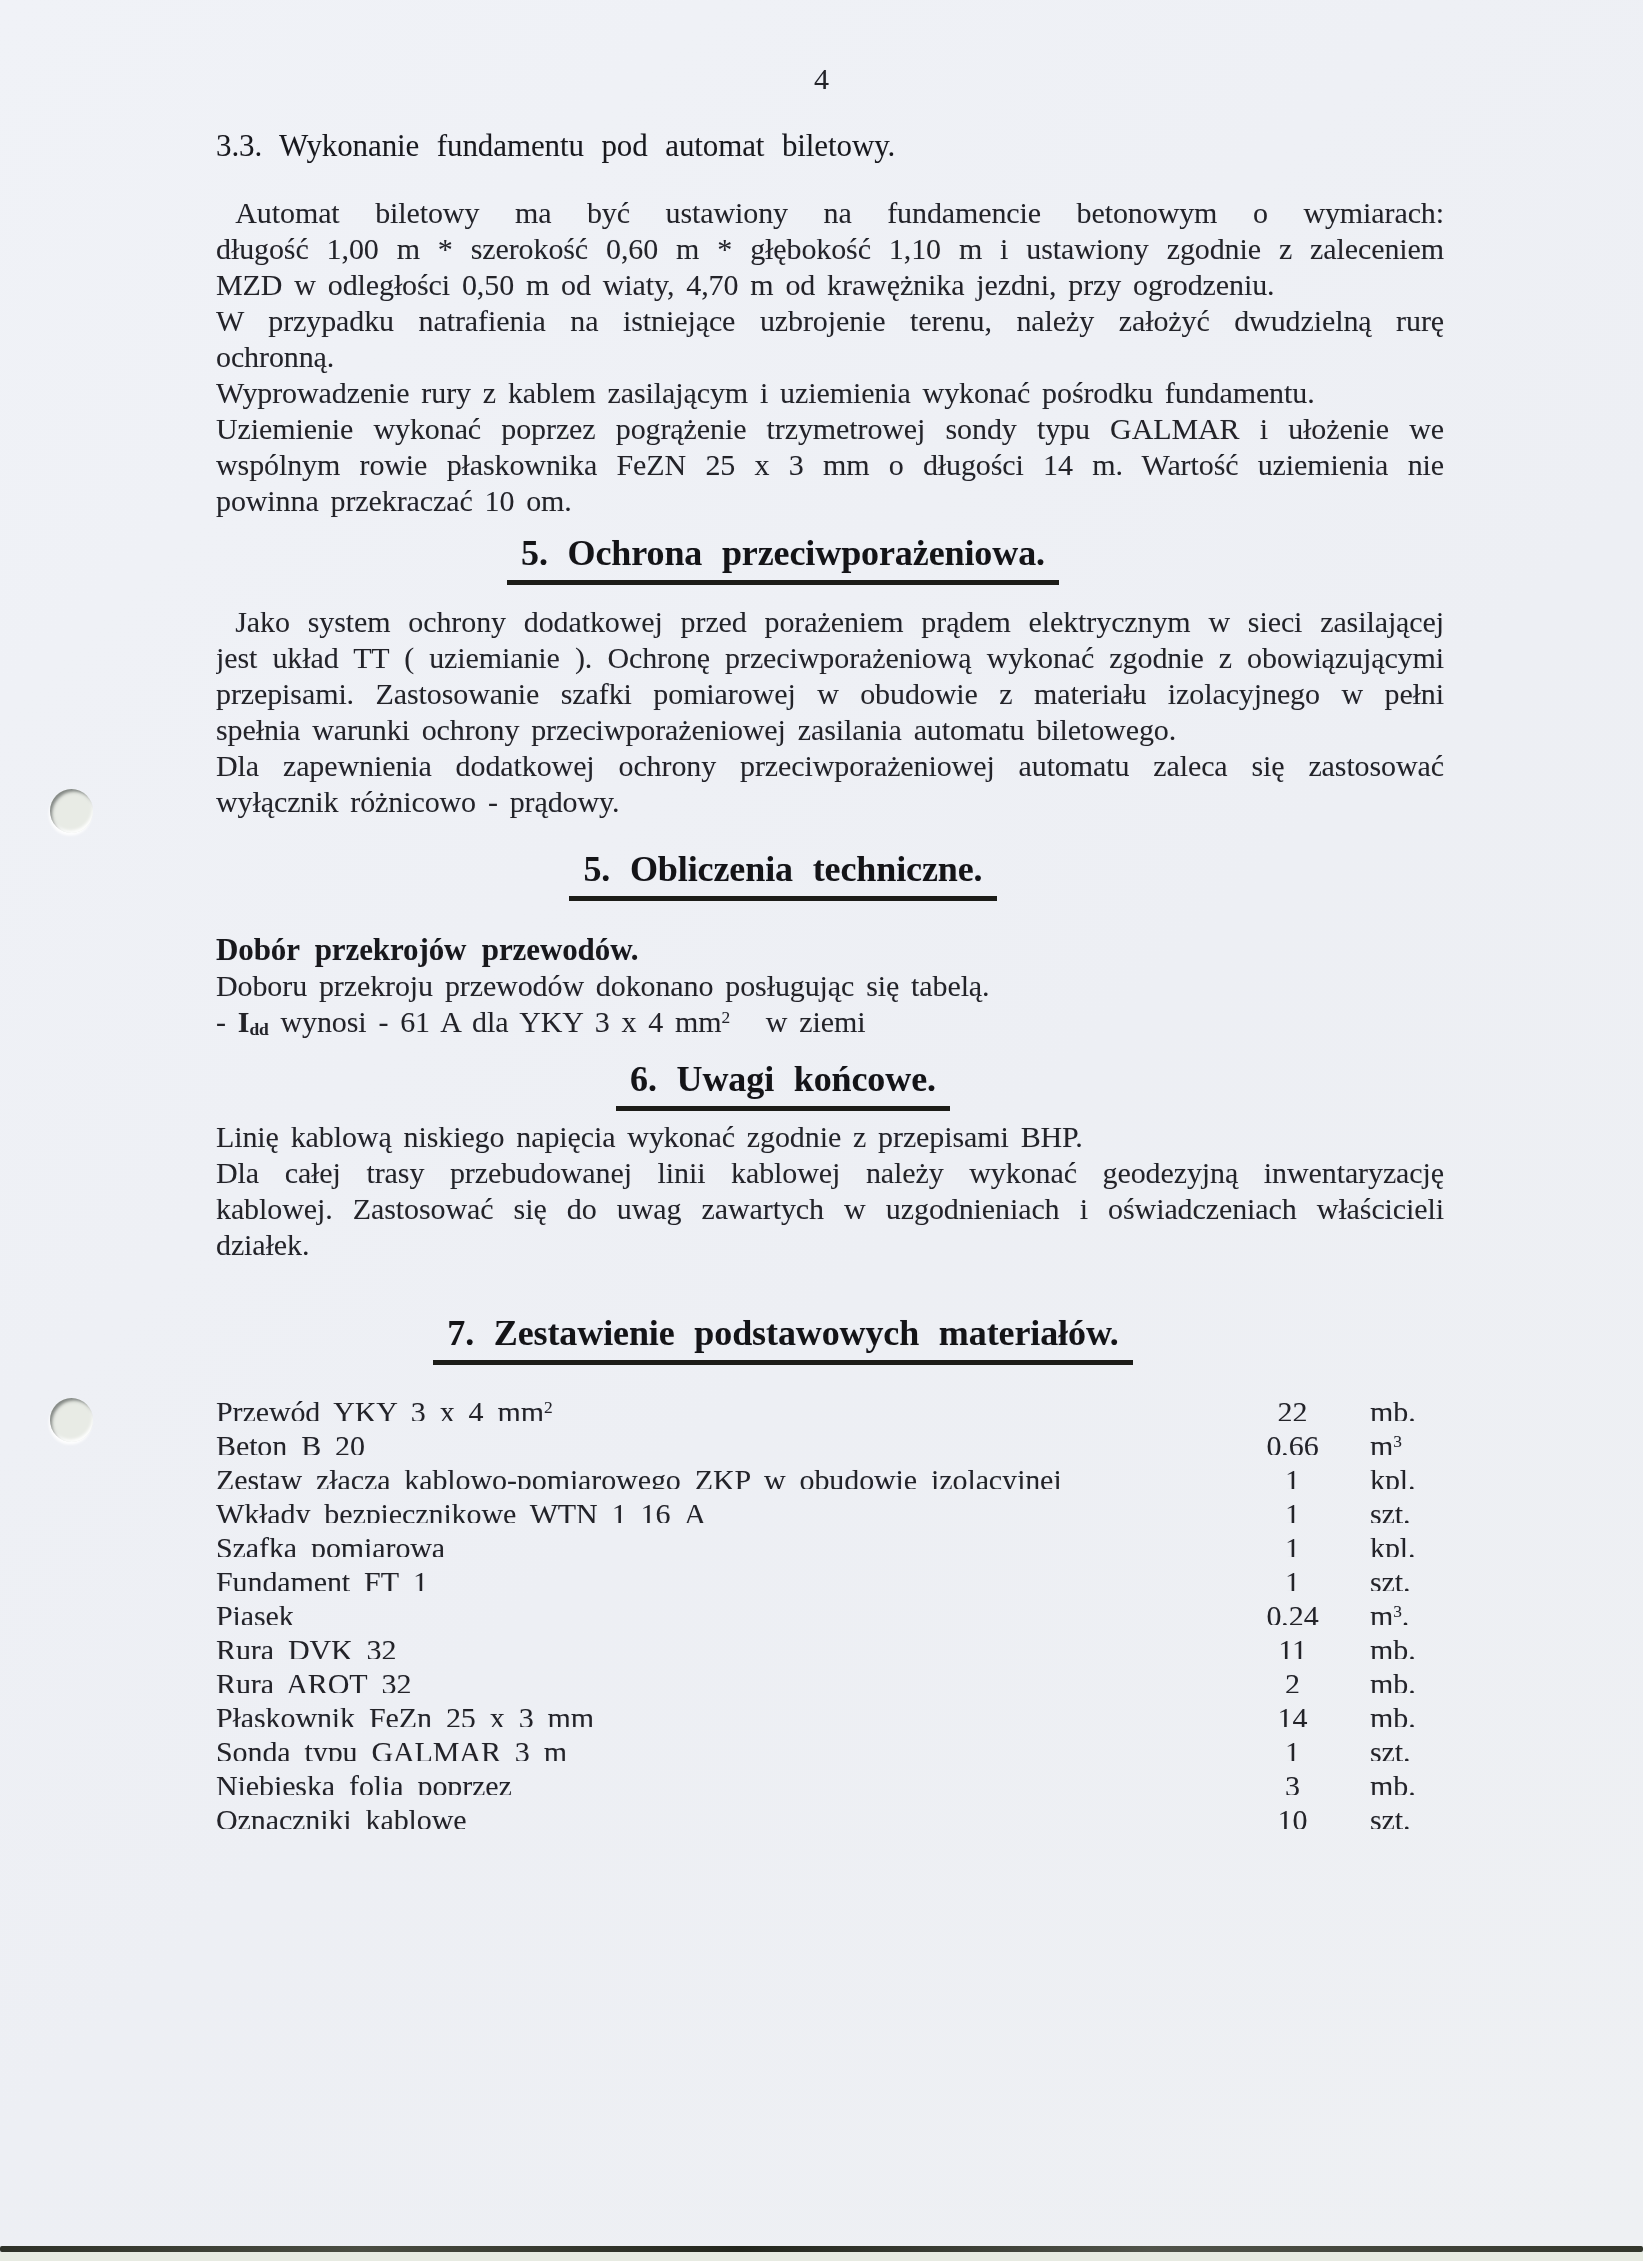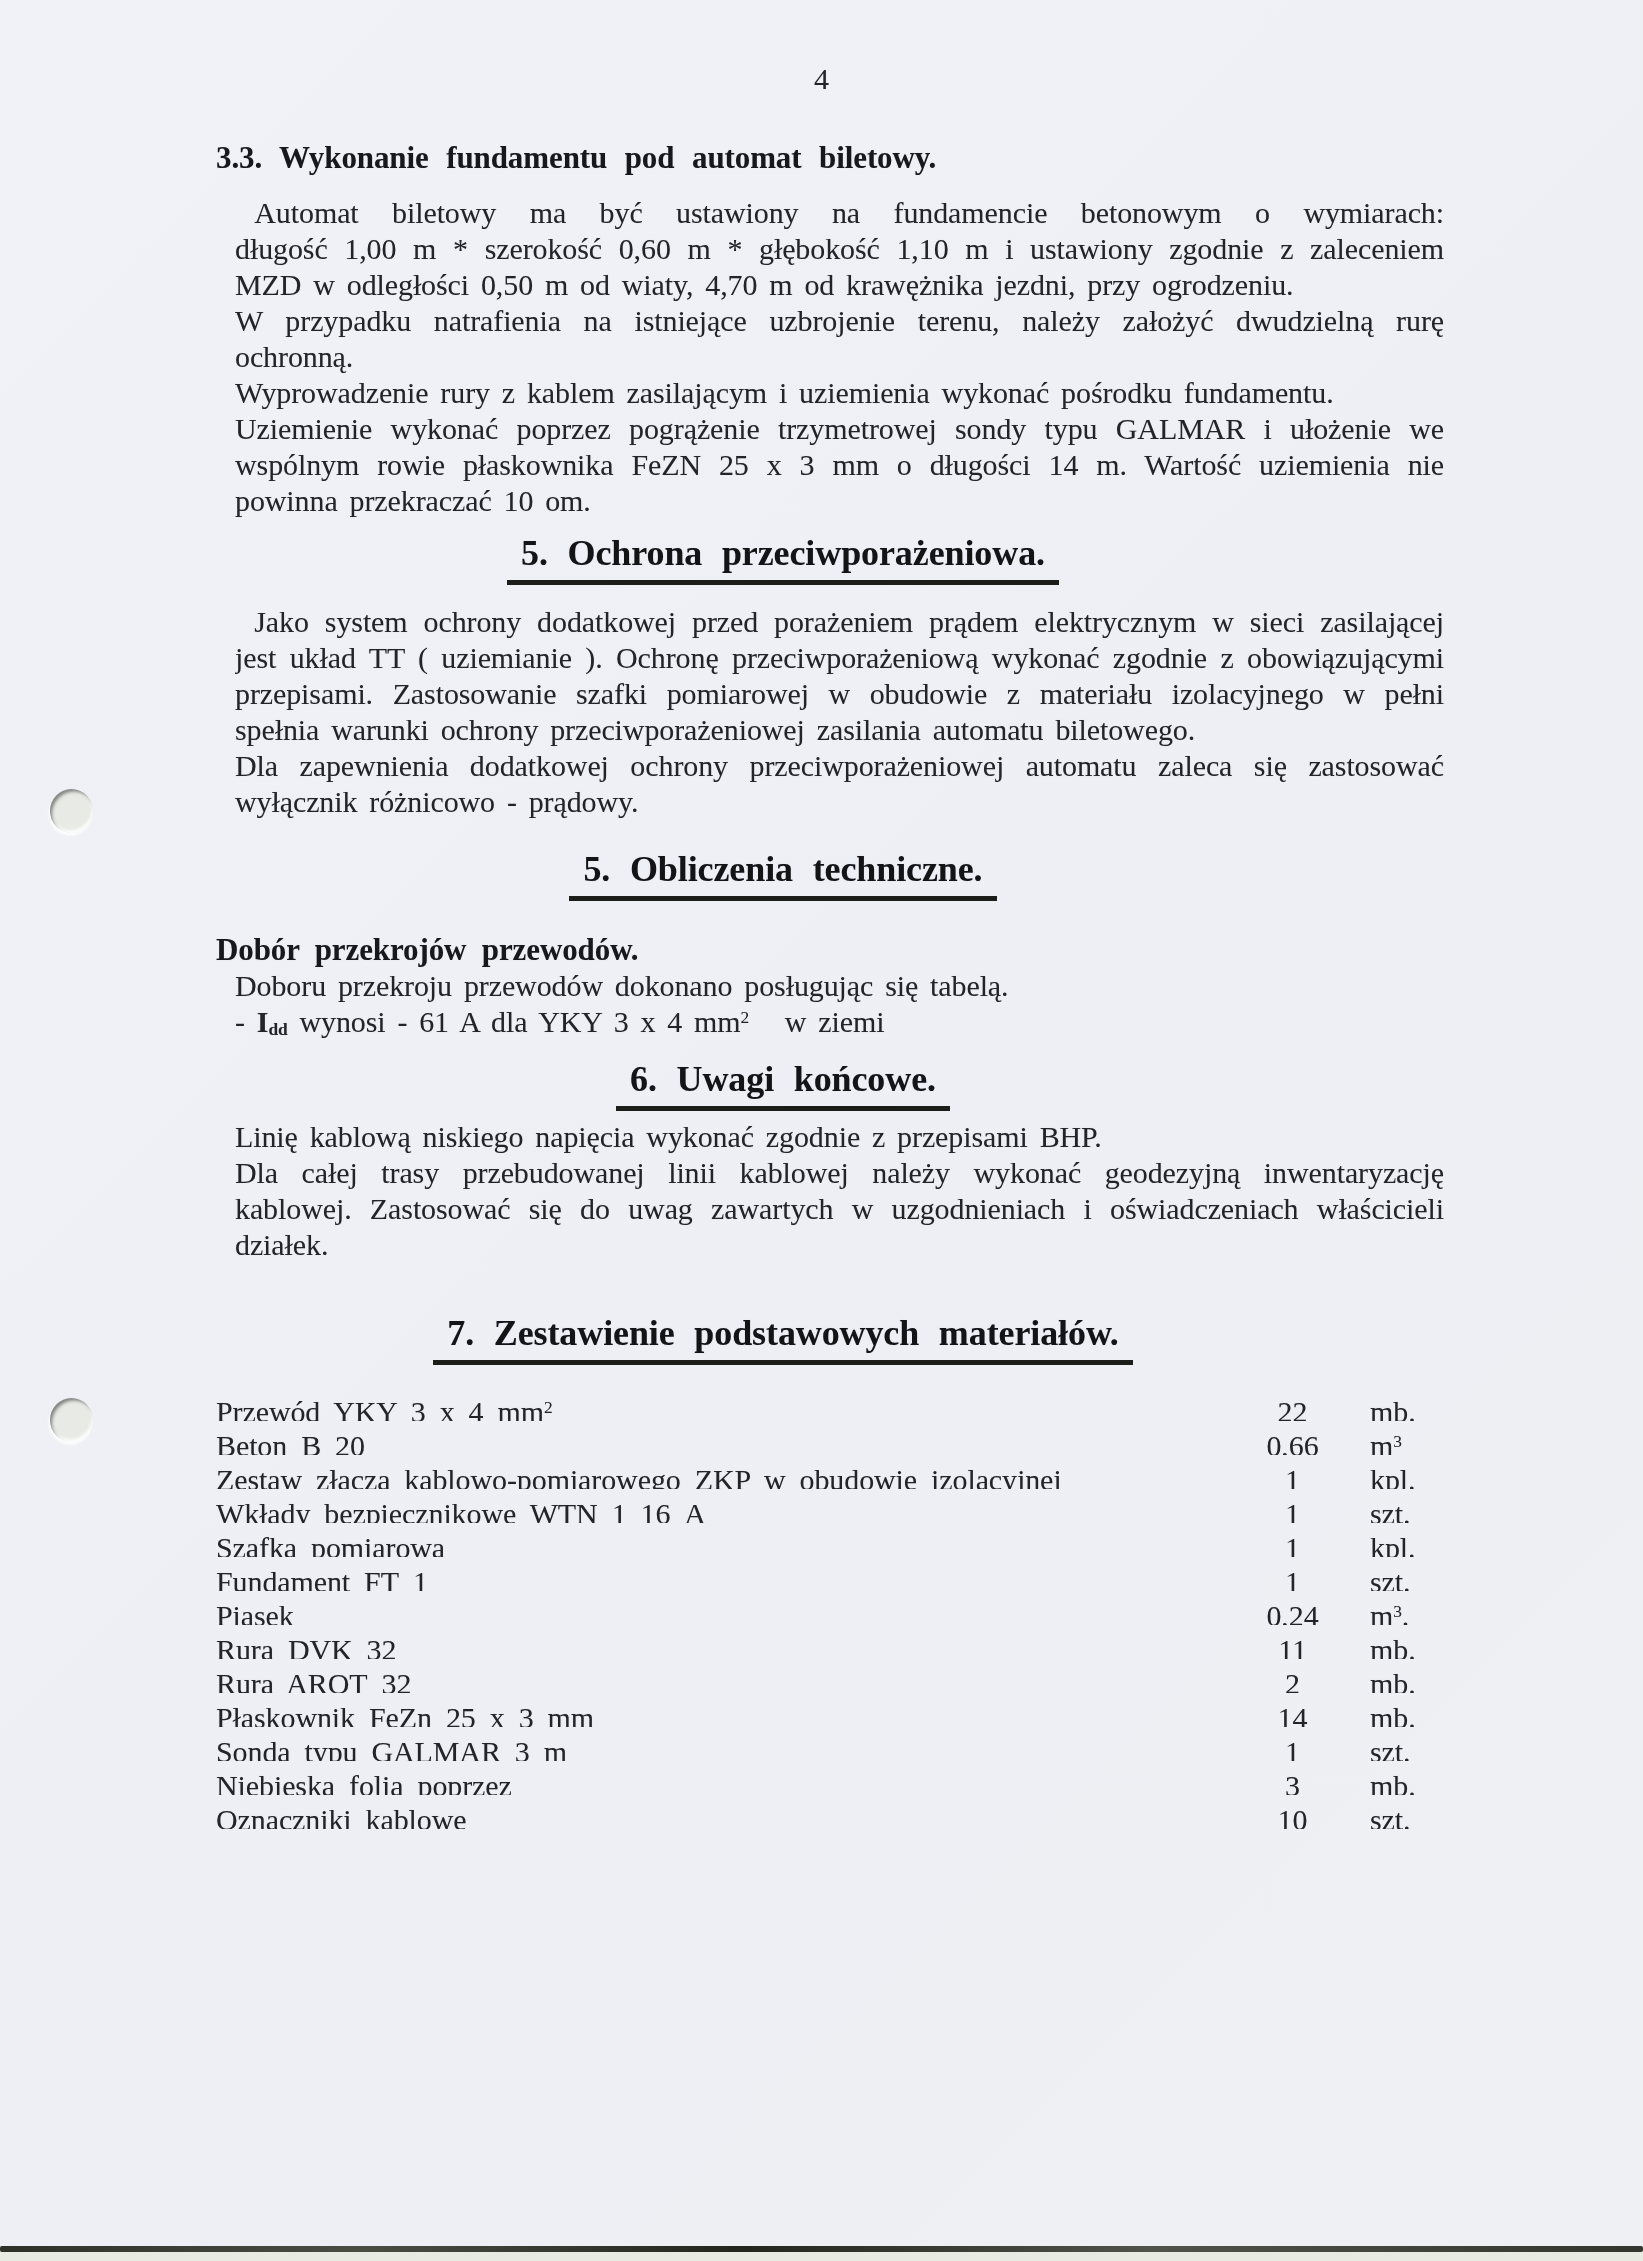--- a/index.html
+++ b/index.html
@@ -12,25 +12,25 @@
     font-family:"Liberation Serif","DejaVu Serif",serif;
     color:#232328;
     letter-spacing:-0.1px;
     text-shadow:0 0 1px rgba(60,70,120,0.18);
   }
   .pagenum{
     position:absolute;top:62px;left:0;width:1643px;
     text-align:center;font-size:30px;
   }
   .h33{
-    position:absolute;top:140px;left:216px;width:1228px;
-    font-size:31px;font-weight:bold;word-spacing:0.32em;color:#18181c;
+    position:absolute;top:128px;left:216px;width:1228px;
+    font-size:31px;font-weight:normal;word-spacing:0.32em;color:#18181c;
   }
   .block{position:absolute;left:216px;width:1228px;font-size:30px;}
-  .tl{height:36px;line-height:35px;overflow:hidden;word-spacing:0.15em;margin-left:19px;}
+  .tl{height:36px;line-height:35px;overflow:hidden;word-spacing:0.15em;}
   .tl.j{text-align:justify;text-align-last:justify;word-spacing:0;}
   .tl.ind{text-indent:19.3px;}
   .headwrap{
     position:absolute;left:216px;width:1134px;text-align:center;
   }
   .sechead{
     display:inline-block;
     font-size:36px;font-weight:bold;color:#141417;
     word-spacing:0.3em;
     padding:0 14px 5.8px 14px;

